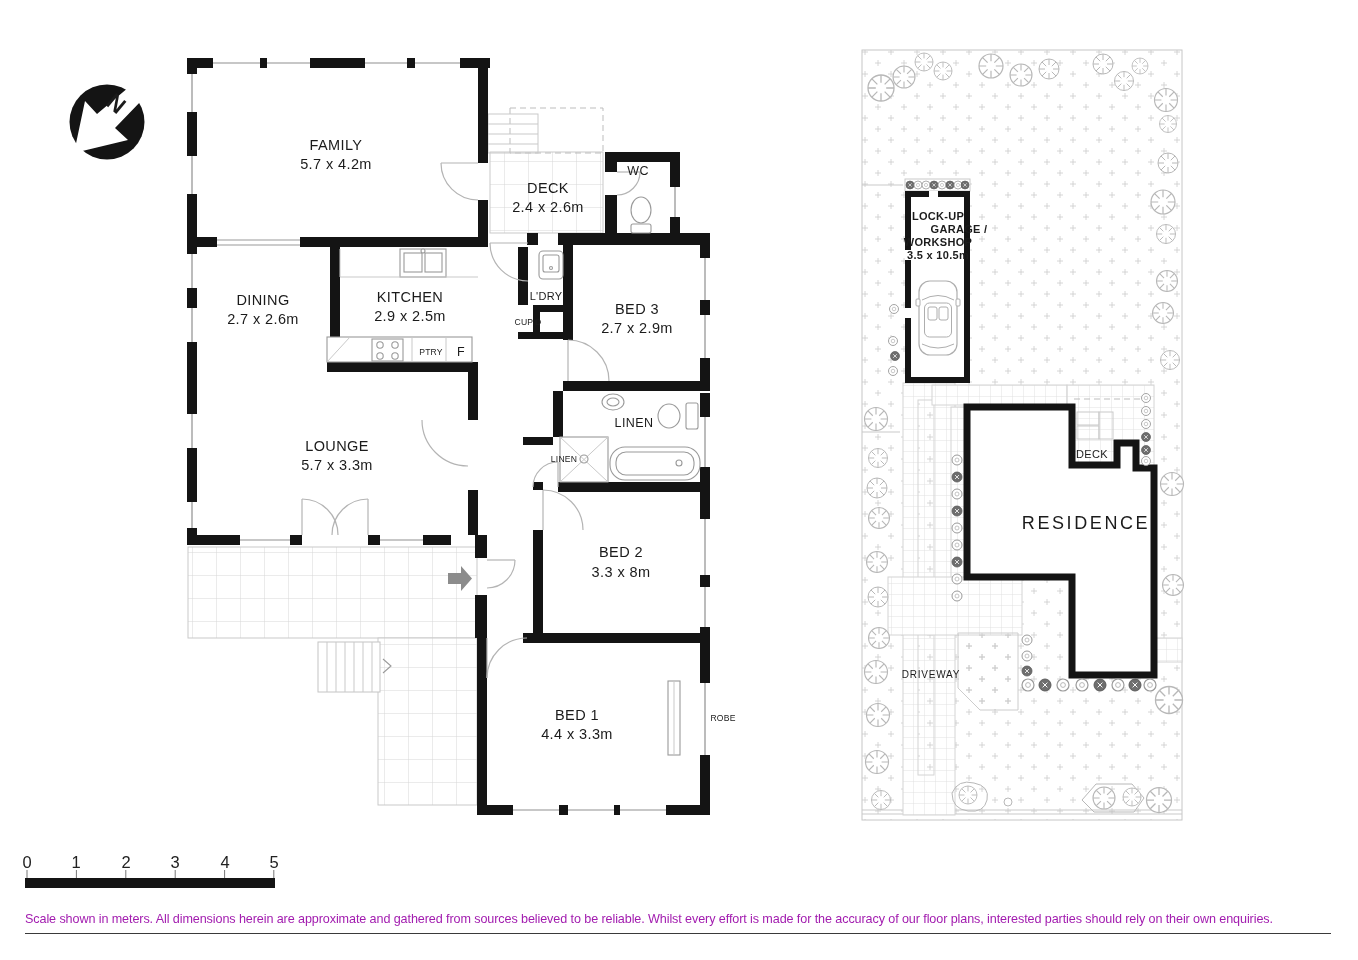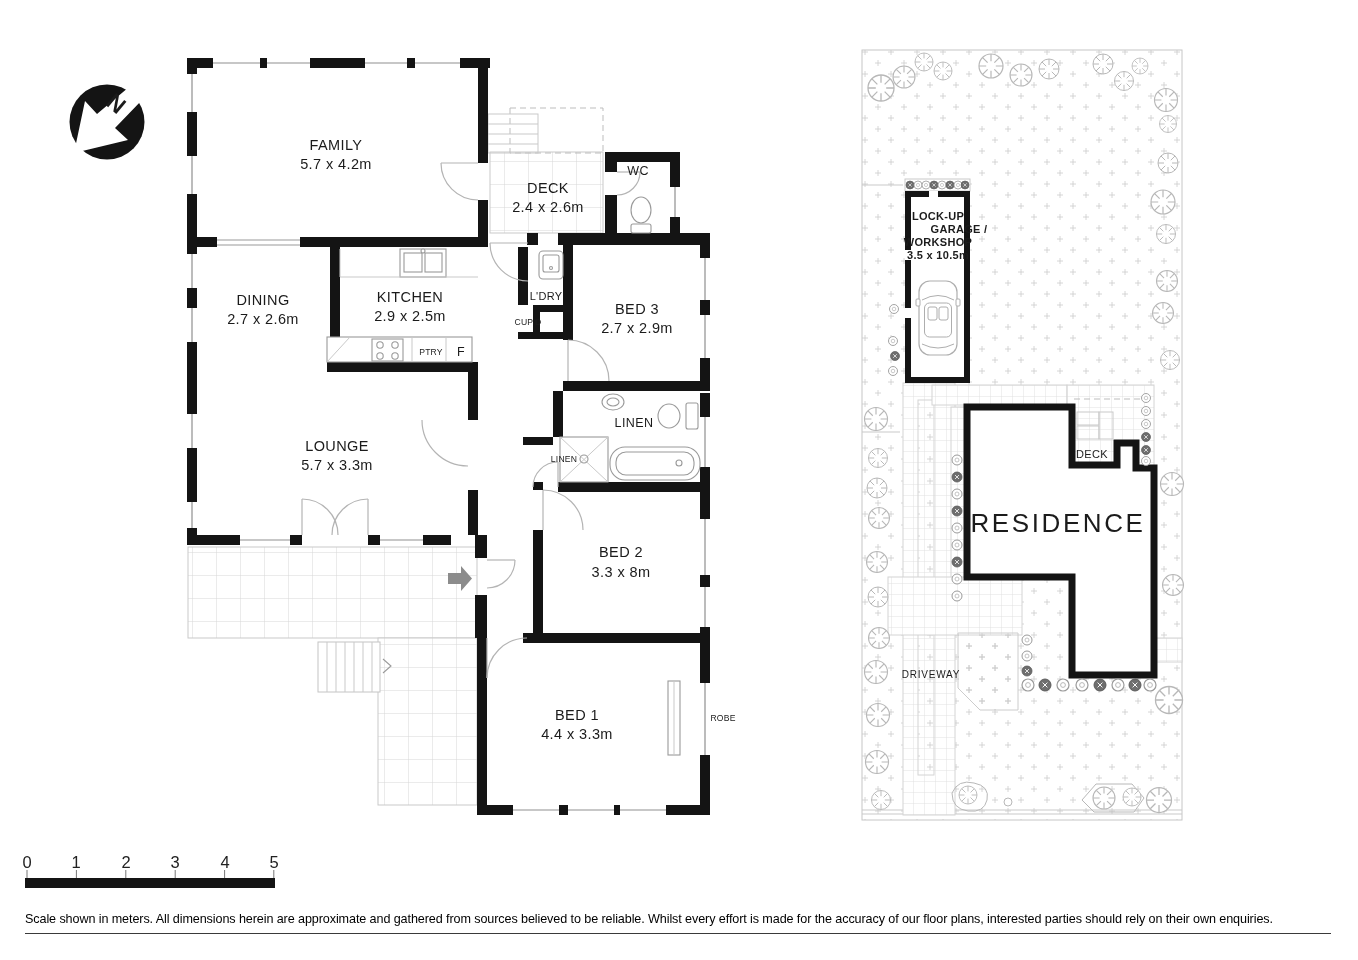--- a/index.html
+++ b/index.html
@@ -27,25 +27,25 @@
   .cs{fill:#fff;stroke:#aeaeae;stroke-width:1;}
   .gray{fill:#8c8c8c;}
   
   .lbl{position:absolute;transform:translate(-50%,-50%);color:#1b1b1b;white-space:nowrap;
        letter-spacing:.4px;font-weight:500;z-index:5;}
   .s14{font-size:14.5px;}
   .s12{font-size:12.5px;}
   .s11{font-size:11px;letter-spacing:.3px;}
   .s9{font-size:8.6px;letter-spacing:.2px;}
   .g11{font-size:11px;font-weight:600;letter-spacing:.3px;}
-  .res{font-size:26px;letter-spacing:2.6px;font-weight:500;}
+  .res{font-size:18px;letter-spacing:2.6px;font-weight:500;margin-left:28px;}
   .drv{font-size:10px;letter-spacing:.8px;font-weight:500;}
   .num{font-size:16.5px;font-weight:400;color:#222;letter-spacing:0;}
   .north-n{font-size:23px;font-weight:700;transform:translate(-50%,-50%) rotate(40deg);}
-  .footer{position:absolute;left:25px;top:912px;width:1306px;font-size:12.6px;color:#000000;
+  .footer{position:absolute;left:25px;top:912px;width:1306px;font-size:12.6px;color:#a21caf;
           border-bottom:1px solid #3a3a3a;padding-bottom:7px;letter-spacing:-.1px;z-index:5;}
 </style>
 </head>
 <body>
 
 <div class="page">
 
 <svg width="1358" height="960" viewBox="0 0 1358 960">
   <defs>
     <pattern id="grassP" width="26" height="22" patternUnits="userSpaceOnUse">

